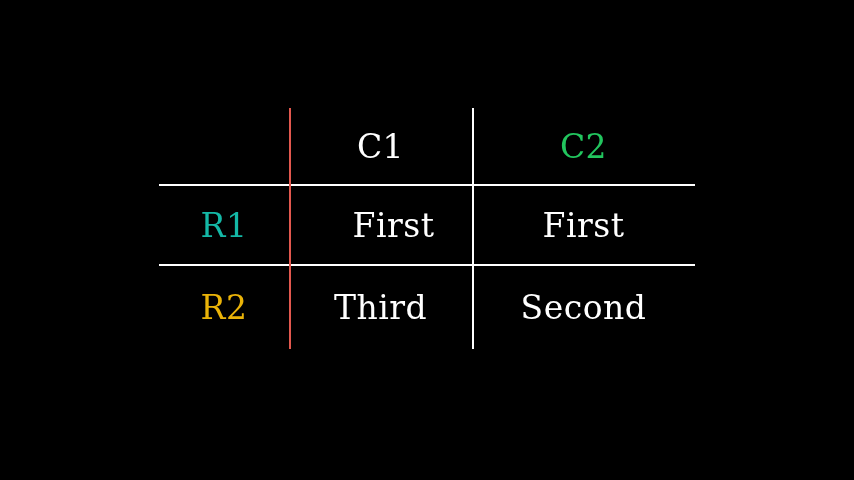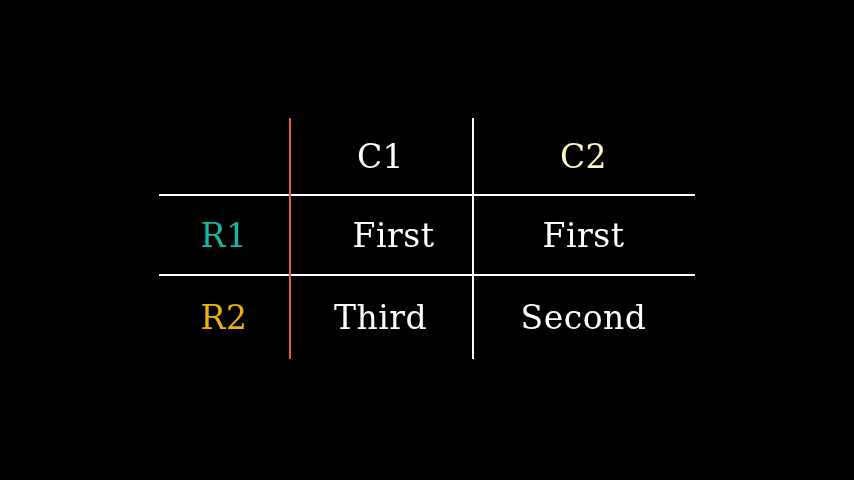--- a/index.html
+++ b/index.html
@@ -18,21 +18,21 @@
     position: relative;
     width: 854px;
     height: 480px;
     background: #000000;
   }
 
   
   #table-wrap {
     position: absolute;
     left: 159px;
-    top: 118px;
+    top: 108px;
     width: 536px;   
     height: 241px;  
   }
 
   table.matrix {
     border-collapse: collapse;
     table-layout: fixed;
     width: 536px;
     height: 241px;
   }
@@ -91,21 +91,21 @@
     <table class="matrix">
       <colgroup>
         <col class="c-row-head">
         <col class="c-col-1">
         <col class="c-col-2">
       </colgroup>
       <tbody>
         <tr class="header-row">
           <td class="cell-empty" style="color: rgb(255, 255, 255);"></td>
           <td style="color: rgb(255, 255, 255);">C1</td>
-          <td style="color: #fef9c3;">C2</td>
+          <td style="color: #22c55e;">C2</td>
         </tr>
 
         <tr class="body-row-1">
           <td style="color: #14b8a6;">R1</td>
           <td style="color: rgb(255, 255, 255); padding-left: 26px;">First</td>
           <td style="color: rgb(255, 255, 255);">First</td>
         </tr>
 
         <tr class="body-row-2">
           <td style="color: #eab308;">R2</td>

